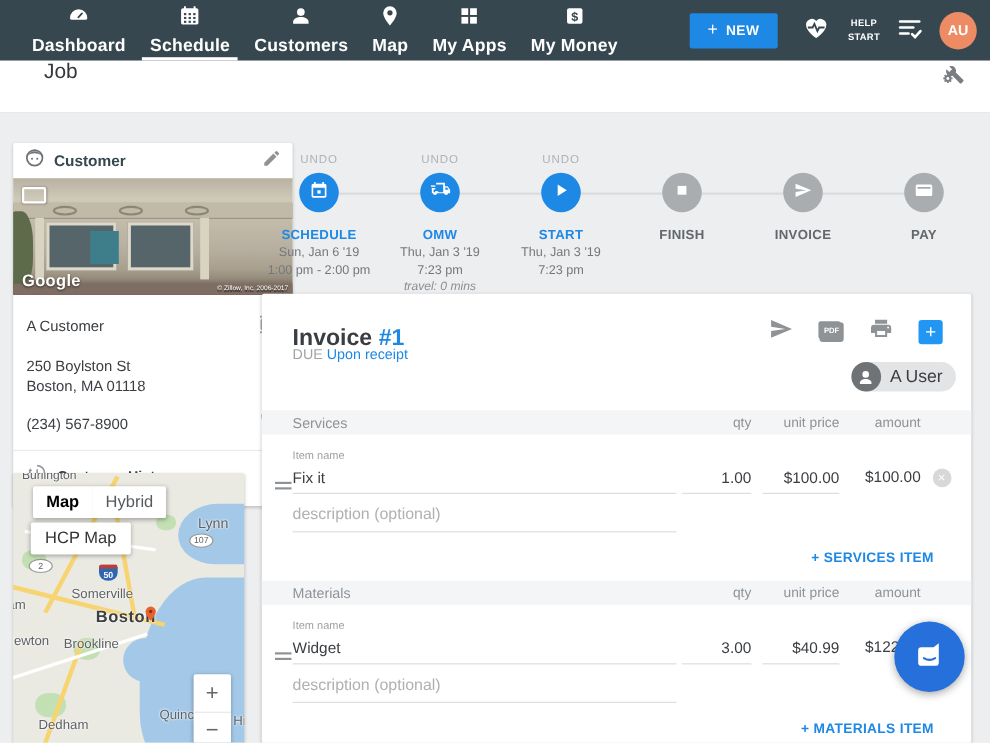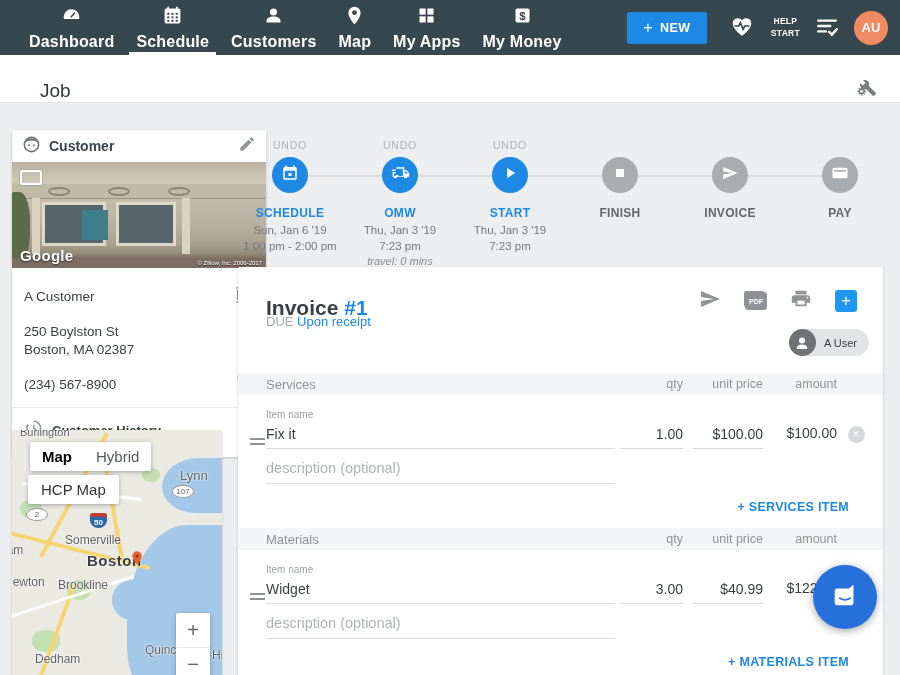--- a/index.html
+++ b/index.html
@@ -14,21 +14,21 @@
   .nav-item.active::after { content:""; position:absolute; left:4px; right:4px; bottom:0; height:3px; background:#fff; }
   .nav-right { margin-left:auto; display:flex; align-items:center; padding-right:12px; }
   .new-button { width:80px; height:32px; background:#1E88E5; border:none; border-radius:2px; color:#fff; font-size:12.5px; font-weight:bold; letter-spacing:.4px; display:flex; align-items:center; justify-content:center; gap:7px; cursor:pointer; font-family:inherit; }
   .new-plus { font-size:16px; font-weight:normal; }
   .nav-heart { margin-left:22px; cursor:pointer; }
   .help-center { margin-left:16px; color:#fff; font-size:8.5px; font-weight:bold; text-align:center; line-height:1.3; letter-spacing:.3px; cursor:pointer; }
   .nav-list { margin-left:14px; cursor:pointer; }
   .nav-avatar { margin-left:14px; width:34px; height:34px; border-radius:50%; background:#ED8C64; color:#fff; font-size:13px; font-weight:bold; display:flex; align-items:center; justify-content:center; cursor:pointer; }
 
   
-  .jobbar { position:absolute; top:55px; left:0; width:900px; height:48px; background:#fff; border-bottom:1px solid #E2E3E4; display:flex; align-items:flex-end; z-index:40; }
+  .jobbar { position:absolute; top:55px; left:0; width:900px; height:48px; background:#fff; border-bottom:1px solid #E2E3E4; display:flex; align-items:flex-start; z-index:40; }
   .job-title { margin-left:40px; font-size:19px; color:#33383C; }
   .job-tools { margin-left:auto; margin-right:22px; cursor:pointer; }
 
   
   .content { position:absolute; top:103px; left:0; width:900px; height:572px; background:#EDEEF0; overflow:hidden; }
   .card { position:absolute; background:#fff; border-radius:2px; box-shadow:0 1px 3px rgba(0,0,0,.18); }
 
   
   .customer-card { left:12px; top:27px; width:254px; }
   .cust-head { height:32px; display:flex; align-items:center; padding:0 10px; }
@@ -99,21 +99,21 @@
   .inv-title { position:absolute; left:28px; top:29px; font-size:21px; font-weight:bold; color:#3A3E42; }
   .inv-num { color:#1E88E5; }
   .inv-due { position:absolute; left:28px; top:47px; font-size:13px; }
   .due-l { color:#A2A5A8; } .due-v { color:#1E88E5; cursor:pointer; }
   .inv-icons { position:absolute; right:26px; top:20px; display:flex; align-items:center; gap:23px; }
   .inv-icons > * { cursor:pointer; }
   .pdf-badge { width:22px; height:18px; background:#8F9396; border-radius:3px; color:#fff; font-size:7px; font-weight:bold; display:flex; align-items:center; justify-content:center; box-shadow:-2px -2px 0 -1px #8F9396; }
   .plus-btn { width:22px; height:22px; background:#2196F3; border-radius:3px; color:#fff; font-size:17px; display:flex; align-items:center; justify-content:center; }
   .user-chip { position:absolute; right:14px; top:62px; height:27px; background:#E3E4E5; border-radius:14px; display:flex; align-items:center; cursor:pointer; }
   .chip-av { width:27px; height:27px; border-radius:50%; background:#6F7376; display:flex; align-items:center; justify-content:center; }
-  .chip-name { font-size:11px; color:#3A3E42; padding:0 12px 0 8px; }
+  .chip-name { font-size:16px; color:#3A3E42; padding:0 12px 0 8px; }
 
   .sec-band { height:22px; background:#F4F5F6; display:flex; align-items:center; }
   .sec-name { margin-left:28px; width:349px; font-size:13px; color:#8F9396; }
   .sec-h { font-size:12.5px; color:#8F9396; text-align:right; }
   .h-qty { width:68px; } .h-unit { width:80px; } .h-amt { width:74px; }
 
   .item-row { position:relative; padding-top:14px; }
   .drag { position:absolute; left:12px; top:40px; width:15px; cursor:grab; }
   .drag div { height:2px; background:#8F9396; margin:3px 0; }
   .cols { display:flex; margin-left:28px; align-items:flex-end; }
@@ -269,21 +269,21 @@
     <div class="cust-rows">
       <div class="cust-row">
         <span class="txt">A Customer</span>
         <span><svg viewBox="0 0 24 24" width="20" height="20" fill="#8F9396">
               <rect x="3" y="2.5" width="18" height="2"></rect>
               <rect x="3" y="19.5" width="18" height="2"></rect>
               <path d="M19 6H5a1.5 1.5 0 0 0-1.5 1.5v9A1.5 1.5 0 0 0 5 18h14a1.5 1.5 0 0 0 1.5-1.5v-9A1.5 1.5 0 0 0 19 6zM12 8.7a2 2 0 1 1 0 4 2 2 0 0 1 0-4zm4 7.3H8v-.7c0-1.3 2.7-2 4-2s4 .7 4 2v.7z"></path>
             </svg></span>
       </div>
       <div class="cust-row">
-        <span class="txt"><span>250 Boylston St</span><br><span>Boston, MA 02387</span></span>
+        <span class="txt"><span>250 Boylston St</span><br><span>Boston, MA 01118</span></span>
         <span><svg viewBox="0 0 24 24" width="20" height="20" fill="#8F9396">
               <path d="M12 2a7 7 0 0 0-7 7c0 5.2 7 13 7 13s7-7.8 7-13a7 7 0 0 0-7-7zm0 9.5A2.5 2.5 0 1 1 12 6a2.5 2.5 0 0 1 0 5.5z"></path>
             </svg></span>
       </div>
       <div class="cust-row">
         <span class="txt">(234) 567-8900</span>
         <span><svg viewBox="0 0 24 24" width="19" height="19" fill="#8F9396">
               <path d="M6.6 10.8a15 15 0 0 0 6.6 6.6l2.2-2.2c.3-.3.7-.4 1-.2 1.1.4 2.4.6 3.6.6.6 0 1 .4 1 1V20c0 .6-.4 1-1 1A17 17 0 0 1 3 4c0-.6.4-1 1-1h3.5c.6 0 1 .4 1 1 0 1.2.2 2.5.6 3.6.1.3 0 .7-.2 1l-2.3 2.2z"></path>
             </svg></span>
       </div>

